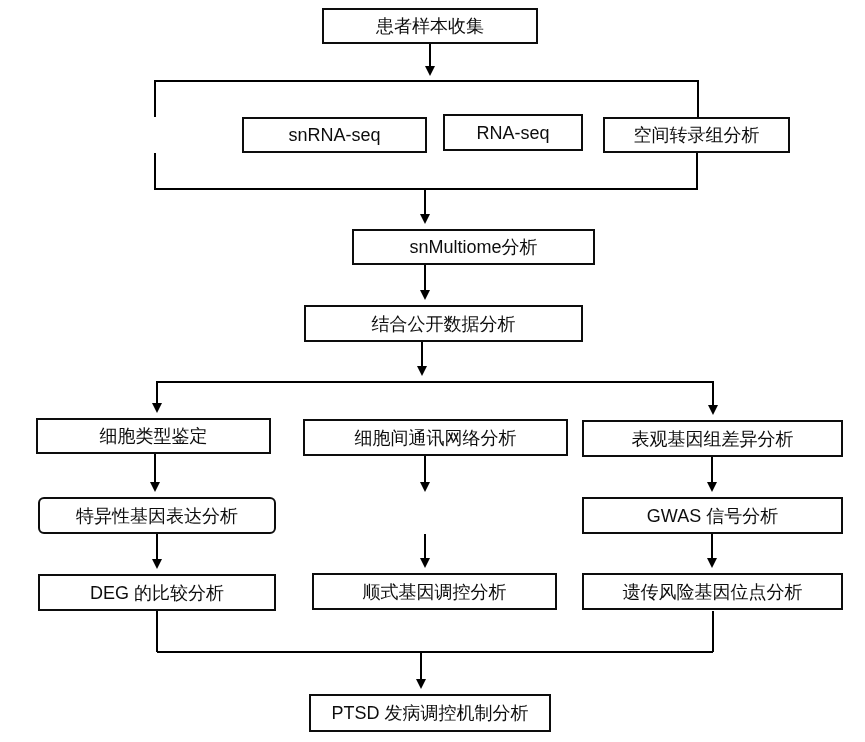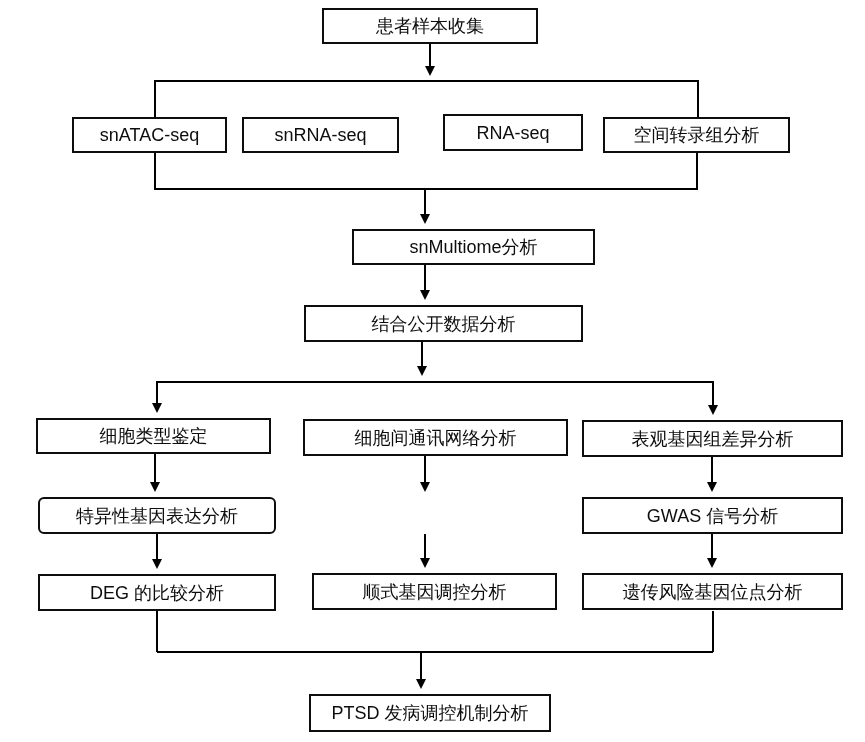--- a/index.html
+++ b/index.html
@@ -33,21 +33,21 @@
     justify-content: center;
     font-size: 18px;
     line-height: 1;
     color: #0d0d0d;
     white-space: nowrap;
     text-align: center;
   }
   
   .n-patient      { left:322px; top:8px;   width:216px; height:36px; }
   .n-snatac       { left:72px;  top:117px; width:155px; height:36px; }
-  .n-snrna        { left:242px; top:117px; width:157px; height:36px; }
+  .n-snrna        { left:242px; top:117px; width:185px; height:36px; }
   .n-rna          { left:443px; top:114px; width:140px; height:37px; }
   .n-spatial      { left:603px; top:117px; width:187px; height:36px; }
   .n-snmultiome   { left:304px; top:229px; width:243px; height:36px;margin-left:48px; }
   .n-publicdata   { left:304px; top:305px; width:279px; height:37px; }
   .n-celltype     { left:36px;  top:418px; width:235px; height:36px; }
   .n-specificgene { left:38px;  top:497px; width:238px; height:37px;border-radius:6px; }
   .n-deg          { left:38px;  top:574px; width:238px; height:37px; }
   .n-cellcomm     { left:303px; top:419px; width:265px; height:37px; }
   .n-electro      { left:303px; top:497px; width:245px; height:37px; }
   .n-cis          { left:303px; top:573px; width:245px; height:37px;margin-left:9px; }
@@ -97,21 +97,20 @@
 
       <line x1="157" y1="611" x2="157" y2="652"></line>
       <line x1="713" y1="611" x2="713" y2="652"></line>
       <line x1="157" y1="652" x2="713" y2="652"></line>
       <line x1="421" y1="652" x2="421" y2="687" marker-end="url(#arrow)"></line>
     </g>
   </svg>
 
   <div class="node n-patient">患者样本收集</div>
 
-  <div class="node n-snatac">snATAC-seq</div>
   <div class="node n-snrna">snRNA-seq</div>
   <div class="node n-rna">RNA-seq</div>
   <div class="node n-spatial">空间转录组分析</div>
 
   <div class="node n-snmultiome">snMultiome分析</div>
   <div class="node n-publicdata">结合公开数据分析</div>
 
   <div class="node n-celltype">细胞类型鉴定</div>
   <div class="node n-specificgene">特异性基因表达分析</div>
   <div class="node n-deg">DEG 的比较分析</div>

